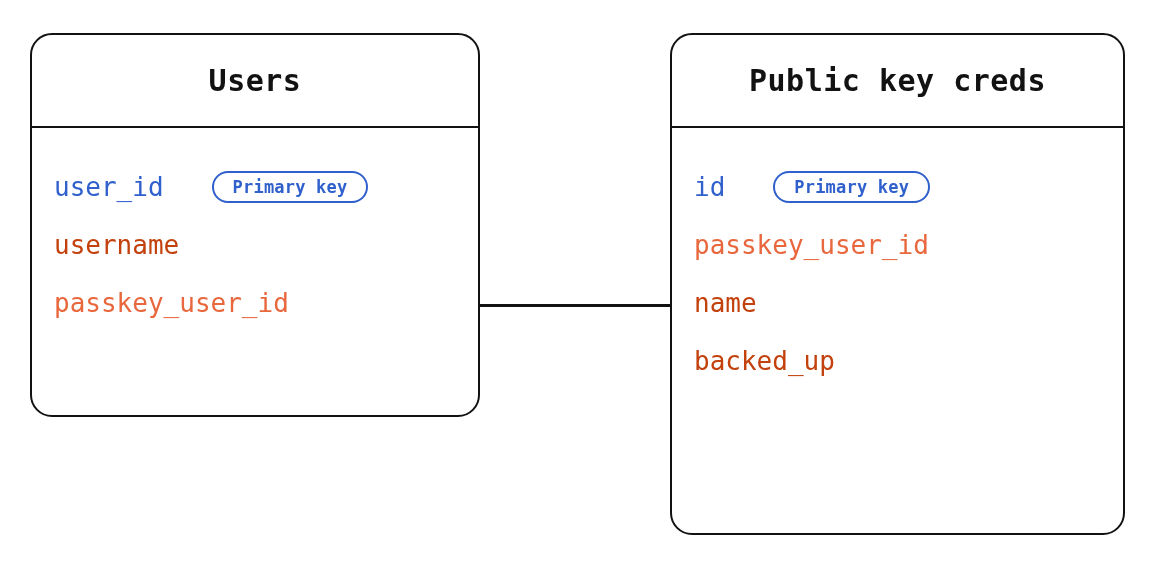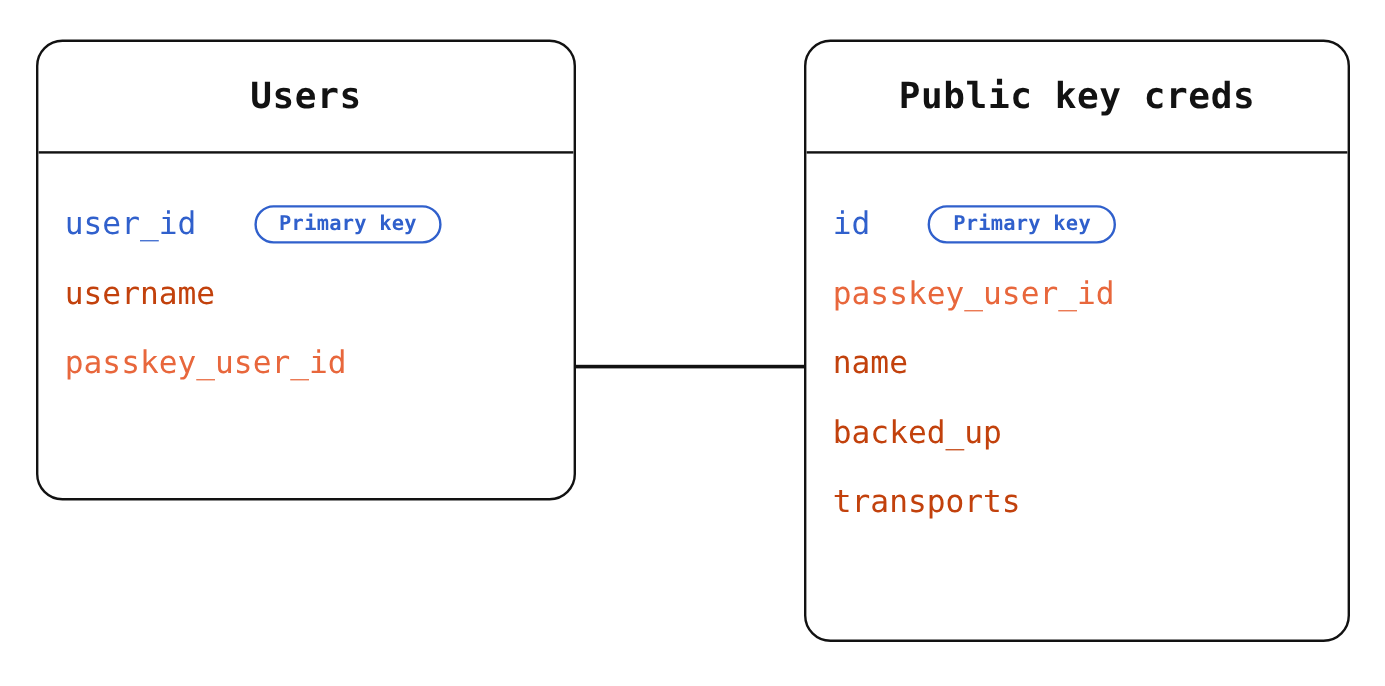--- a/index.html
+++ b/index.html
@@ -169,20 +169,17 @@
       </div>
 
       <div class="field-row">
         <span class="field-name">name</span>
       </div>
 
       <div class="field-row">
         <span class="field-name">backed_up</span>
       </div>
 
-      <div class="field-row">
-        <span class="field-name">transports</span>
-      </div>
 
     </div>
   </div>
 
 </div>
 
 </body></html>

